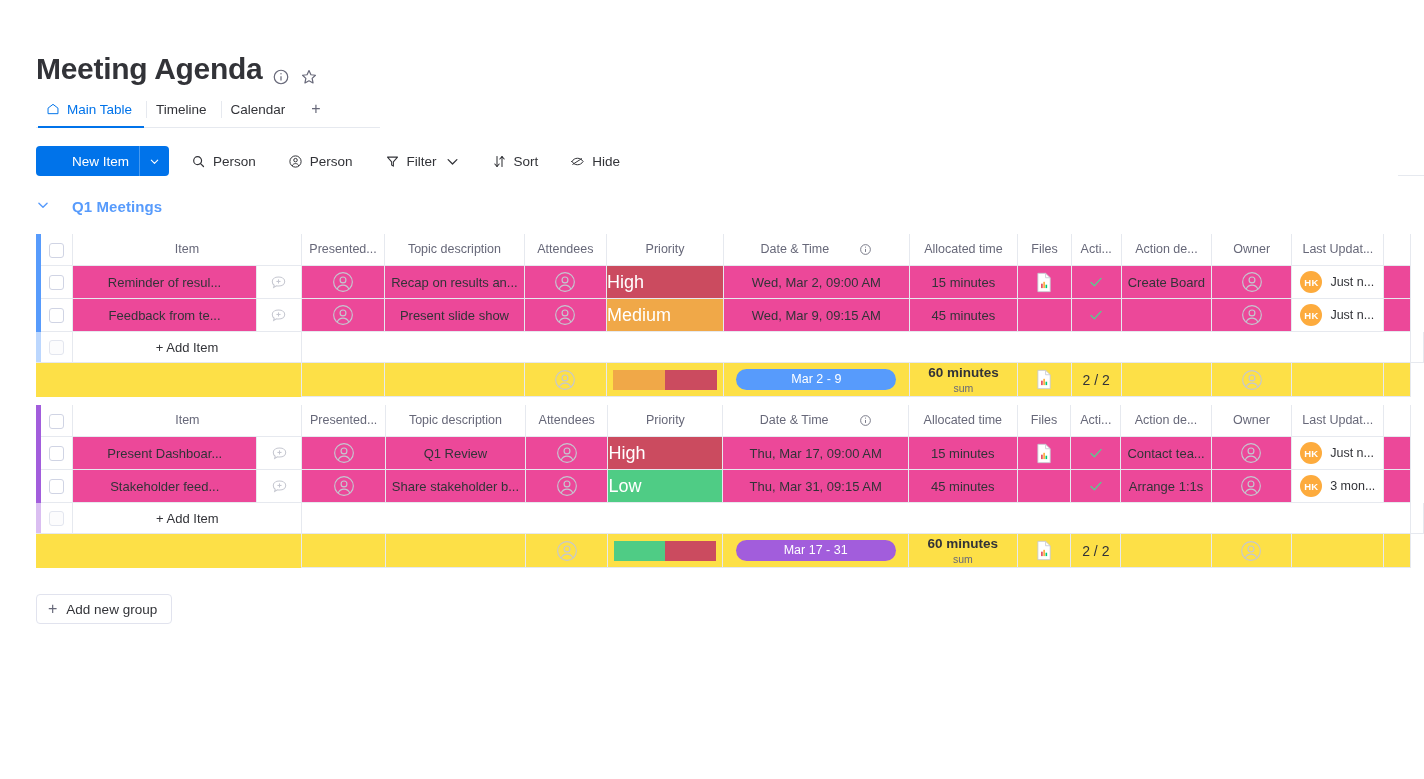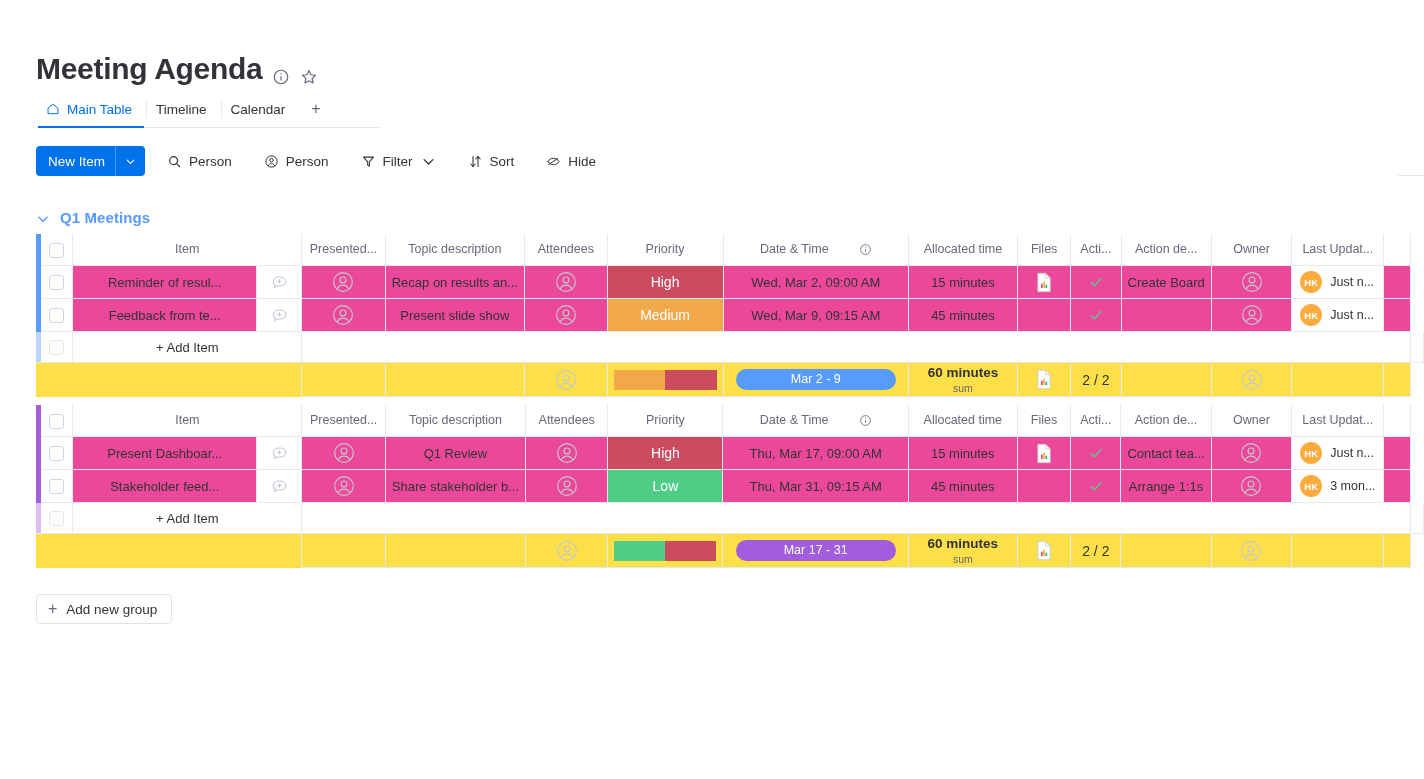--- a/index.html
+++ b/index.html
@@ -48,37 +48,37 @@
   
   .toolbar {
     display: flex; align-items: center; gap: 6px;
     margin: 18px 0 0 36px;
   }
   .new-item-btn {
     display: flex; align-items: center; background: #0073ea; color: #fff;
     border-radius: 4px; height: 30px; font-size: 13.5px; cursor: pointer;
     overflow: hidden;
   }
-  .new-item-btn .lbl { padding: 0 10px 0 12px; }
+  .new-item-btn .lbl { padding: 0 10px 0 12px; margin-left: 24px; }
   .new-item-btn .divider { width: 1px; align-self: stretch; background: rgba(255,255,255,0.28); }
   .new-item-btn .caret { padding: 0 9px; display: flex; align-items: center; }
   .tb-btn {
     display: flex; align-items: center; gap: 7px; height: 30px;
     padding: 0 10px; font-size: 13.5px; color: #323338;
     border-radius: 4px; cursor: pointer; margin-left: 6px;
   }
   .tb-btn svg { width: 15px; height: 15px; color: #323338; }
   .tb-caret { width: 12px; height: 12px; margin-left: 1px; color: #676879; }
 
   .hrule-right { position: absolute; left: 1398px; right: 0; top: 175px; height: 1px; background: #e6e9ef; }
 
   
   .groups { margin-top: 22px; padding-left: 36px; }
   .group { margin-bottom: 0; }
-  .group-title-row { display: flex; align-items: flex-end; gap: 10px; height: 28px; }
+  .group-title-row { display: flex; align-items: flex-start; gap: 22px; height: 28px; }
   .group-collapse { width: 14px; height: 14px; cursor: pointer; }
   .group-name { font-size: 15px; font-weight: 700; letter-spacing: .1px; }
 
   .tbl { border-collapse: collapse; table-layout: fixed; margin-top: 8px; }
   .tbl td, .tbl th { padding: 0; font-weight: 400; }
   .colorbar-cell { width: 6px; }
 
   tr.hdr-row td { height: 30px; }
   .hcell {
     font-size: 12.5px; color: #676879; text-align: center;
@@ -109,21 +109,21 @@
   }
 
   .item-cell { text-align: center; font-size: 13px; padding-right: 4px; }
   .conv-cell { width: 48px; border-right: 1px solid #e6e9ef; border-bottom: 1px solid #e6e9ef; text-align:center; background:#fff;}
   .conv-icon { width: 17px; height: 17px; color: #c5c7d0; display: inline-block; vertical-align: middle; }
 
   .avatar-ph { width: 22px; height: 22px; color: #c5c7d0; display: inline-block; vertical-align: middle; }
 
   .pri {
     display: block; width: 100%; height: 32px; line-height: 32px;
-    color: #fff; font-size: 14px; text-align: center; cursor: pointer;
+    color: #fff; font-size: 18px; cursor: pointer;
   }
   td.pri-cell { padding: 0; border-right: 1px solid #e6e9ef; border-bottom: 1px solid #e6e9ef; }
 
   .check-mark { width: 16px; height: 16px; color: #5cc98f; display:inline-block; vertical-align: middle; }
 
   .file-icon { width: 17px; height: 21px; display:inline-block; vertical-align: middle; }
 
   .lu-cell { border-right: 1px solid #e6e9ef; border-bottom: 1px solid #e6e9ef; background:#fff; height:32px;}
   .lu-wrap { display:flex; align-items:center; gap: 8px; padding-left: 8px; }
   .lu-av {

